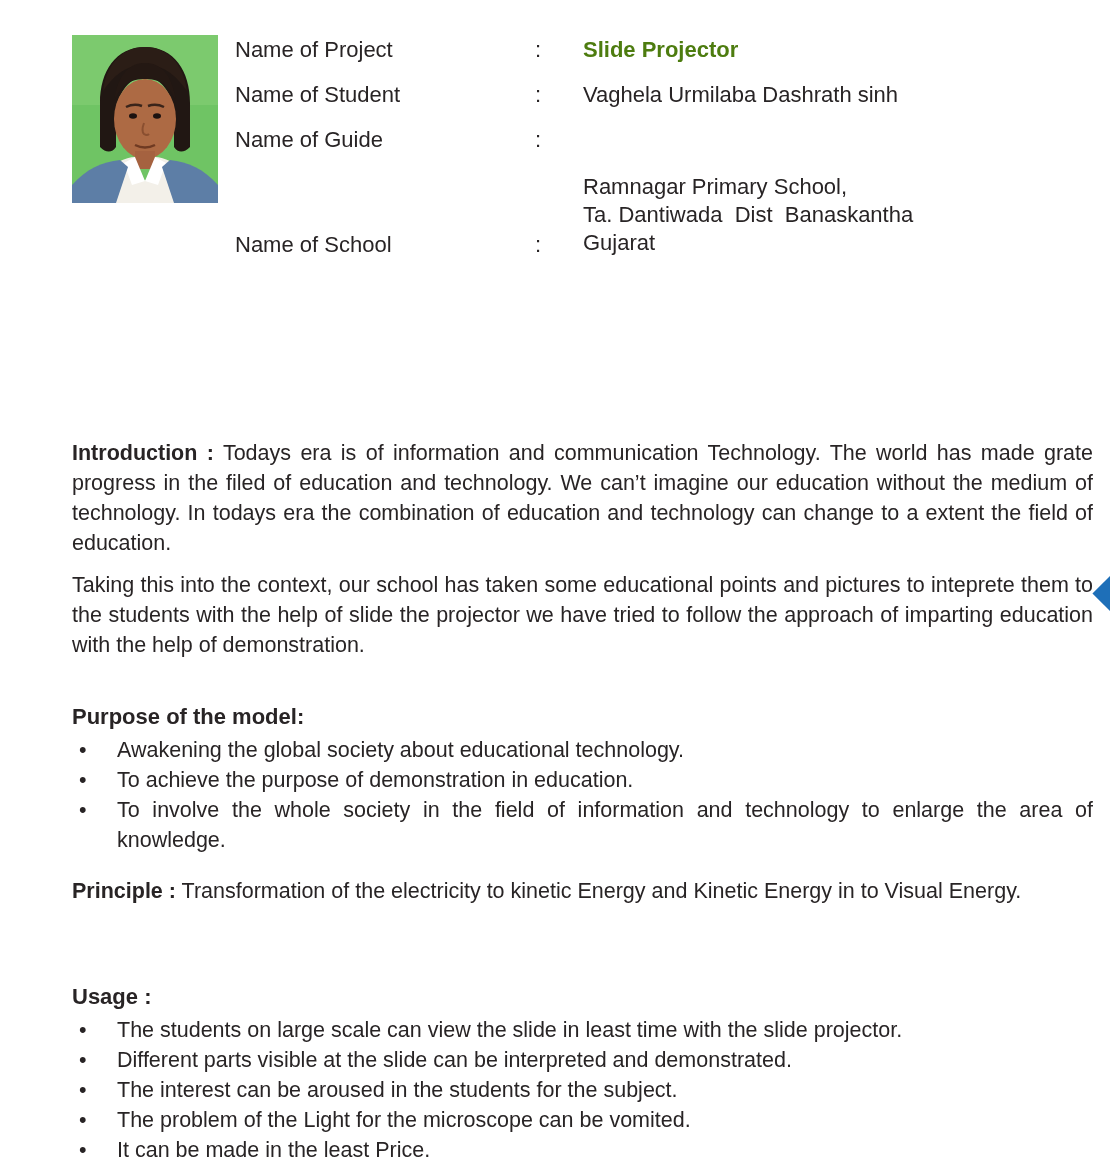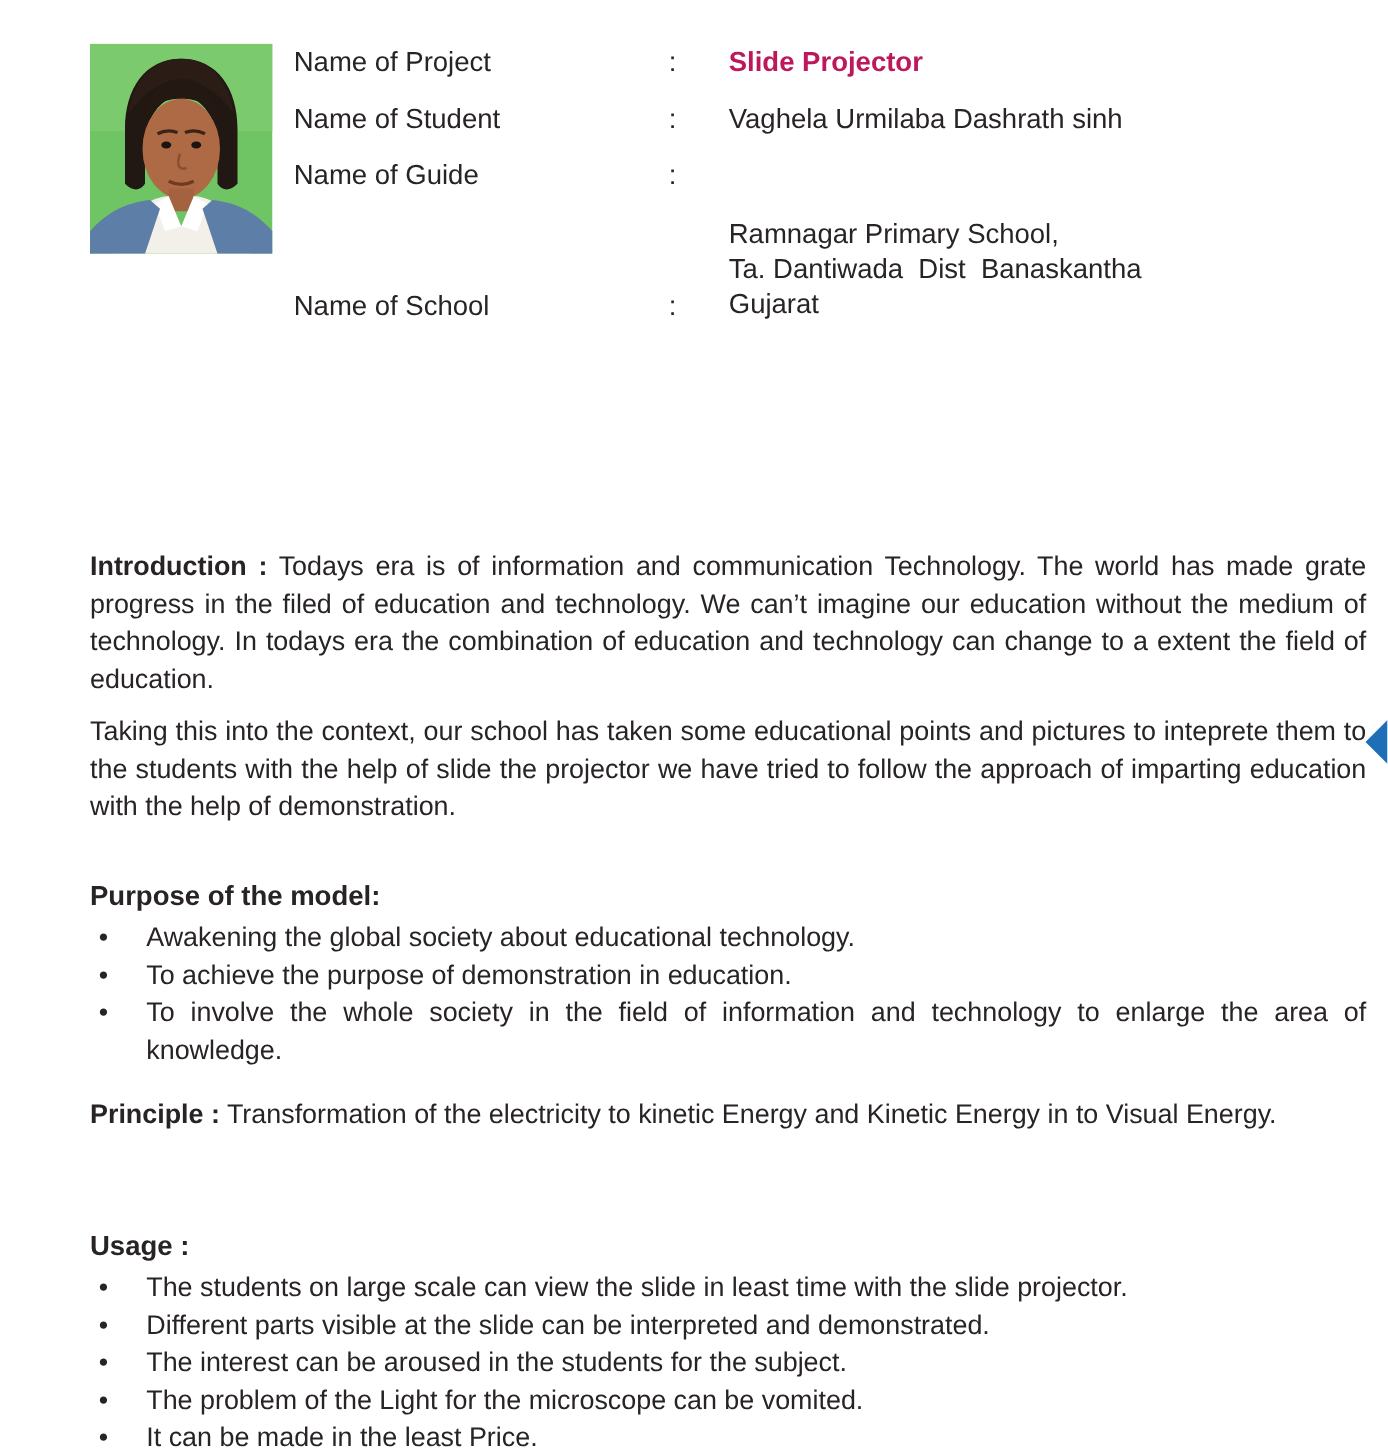--- a/index.html
+++ b/index.html
@@ -17,21 +17,21 @@
   }
   .photo svg{display:block;width:100%;height:100%;}
   .info{
     position:absolute;left:235px;top:38px;width:860px;
     font-size:22px;line-height:24px;
   }
   .info-row{display:flex;align-items:flex-end;margin-bottom:21px;}
   .info-label{width:300px;flex:0 0 300px;}
   .info-colon{width:48px;flex:0 0 48px;}
   .info-value{flex:1;}
-  .info-value.red{color:#be185d;font-weight:bold;}
+  .info-value.red{color:#4d7c0f;font-weight:bold;}
   .info-value .vline{display:block;line-height:28px;white-space:pre-wrap;}
   
   .section-heading{
     position:absolute;left:72px;top:383px;
     font-size:24px;font-weight:bold;color:#d02f31;
   }
   .para{
     position:absolute;left:72px;width:1021px;
     font-size:21.5px;line-height:30px;text-align:justify;
   }

